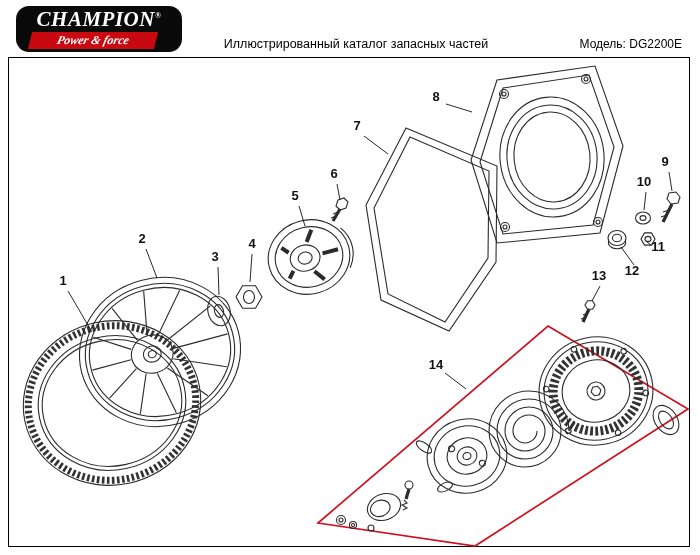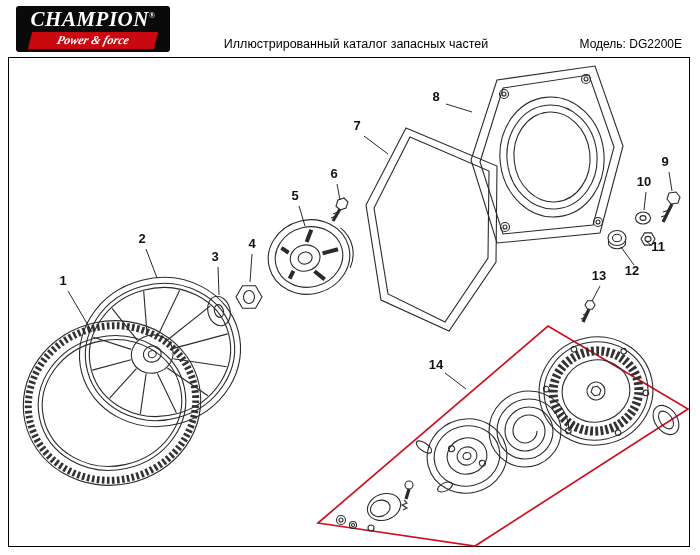--- a/index.html
+++ b/index.html
@@ -5,22 +5,22 @@
   html,body{margin:0;padding:0;}
   body{
     width:700px;height:555px;position:relative;background:#fff;
     font-family:"Liberation Sans",sans-serif;overflow:hidden;color:#000;
   }
   .frame{
     position:absolute;left:8px;top:57px;width:682px;height:490px;
     border:1.5px solid #000;box-sizing:border-box;background:#fff;
   }
   .logo{
-    position:absolute;left:16px;top:6px;width:154px;height:46px;
-    background:var(--logo-black,#0a0a0a);border-radius:3px;
+    position:absolute;left:16px;top:6px;width:166px;height:46px;
+    background:var(--logo-black,#0a0a0a);border-radius:13px;
   }
   .logo-name{
     font-family:"Liberation Serif",serif;font-style:italic;font-weight:bold;
     color:#fff;font-size:21px;text-align:center;margin-top:1px;letter-spacing:.5px;
     white-space:nowrap;
   }
   .logo-name sup{font-size:8px;vertical-align:super;}
   .logo-tagline{
     position:absolute;left:14px;bottom:3px;width:118px;
     background:var(--logo-red,#c9080f);color:#fff;

